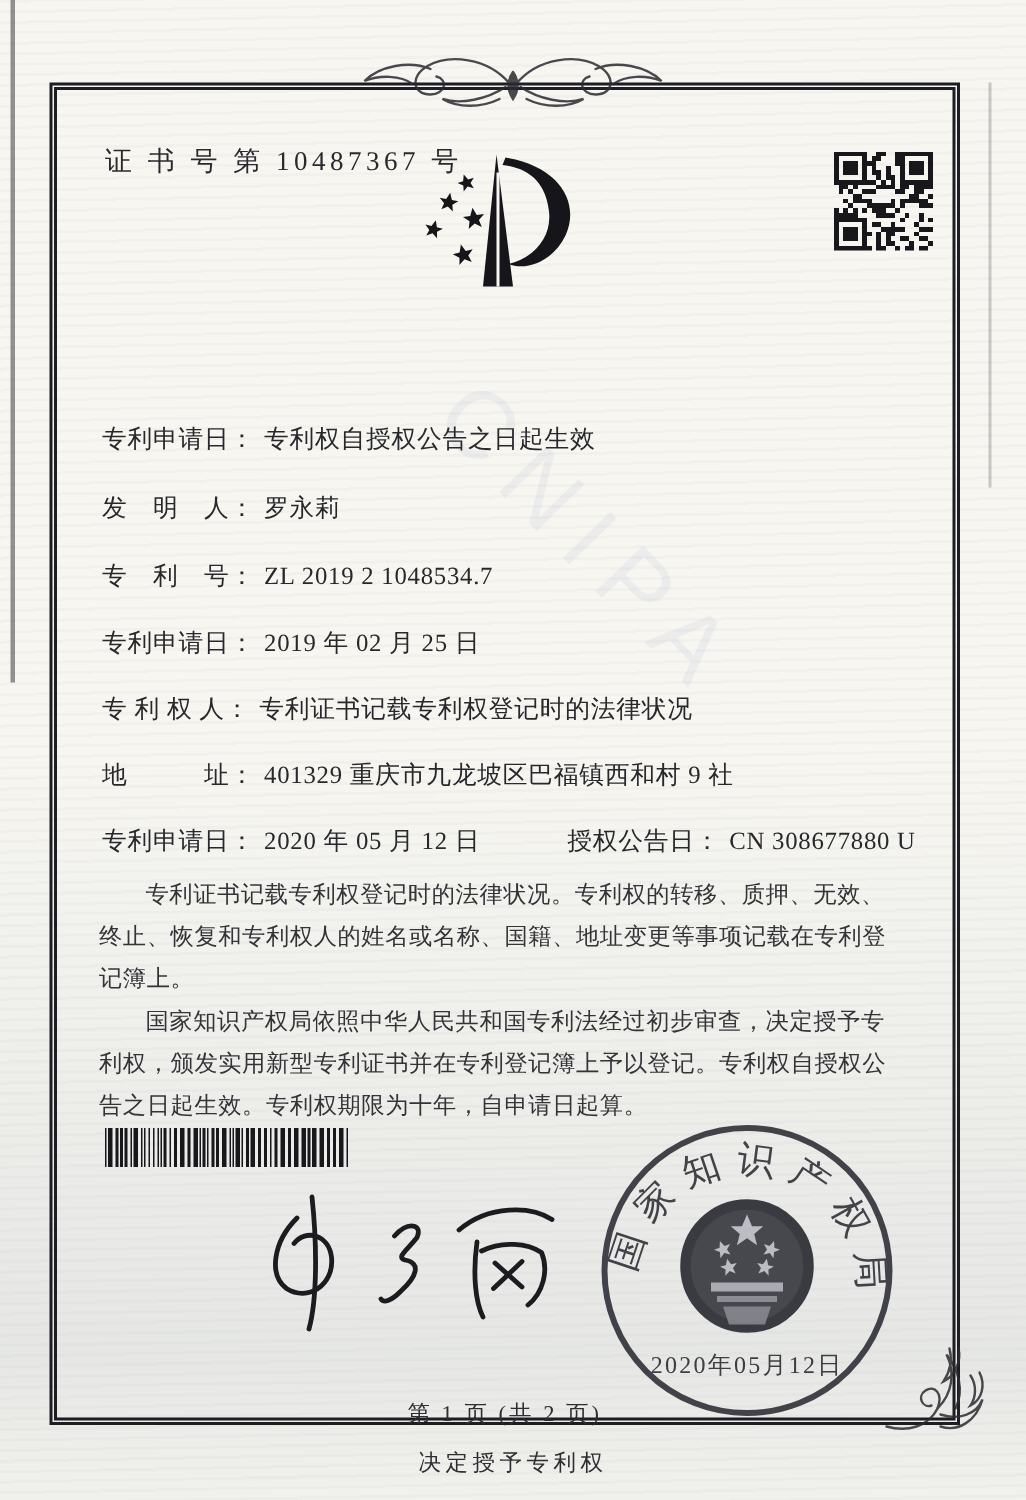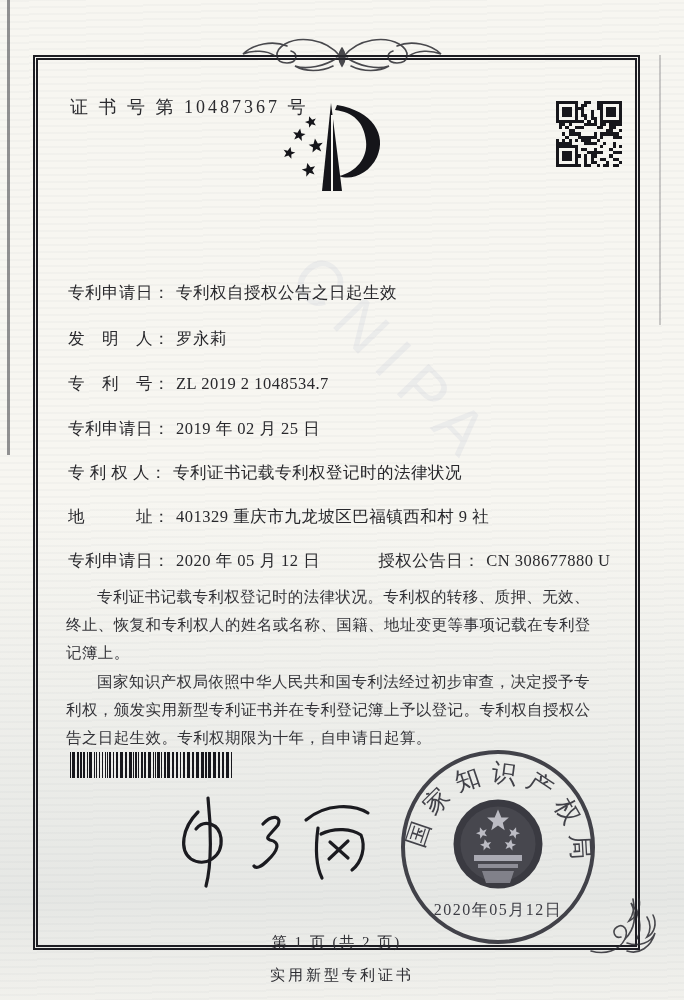--- a/index.html
+++ b/index.html
@@ -455,15 +455,15 @@
       <use href="#star" transform="translate(88,98) scale(1.0) rotate(-12)" fill="#b9b9c2"></use>
       <use href="#star" transform="translate(112,98) scale(1.0) rotate(12)" fill="#b9b9c2"></use>
       <rect x="76" y="108" width="48" height="6" fill="#b9b9c2" opacity="0.85"></rect>
       <rect x="80" y="117" width="40" height="4" fill="#9a9aa4" opacity="0.8"></rect>
       <path d="M84,124 L116,124 L112,136 L88,136 Z" fill="#8a8a94" opacity="0.8"></path>
     </g>
     <text x="100" y="168" text-anchor="middle" font-size="16" fill="#2f2f37" letter-spacing="1.5" font-family="'Liberation Serif',serif">2020年05月12日</text>
   </svg>
 
   <div class="footer-page">第 1 页 (共 2 页)</div>
-  <div class="continuation">实用新型专利证书</div>
+  <div class="continuation">决定授予专利权</div>
 
 </div>
 
 </body></html>

